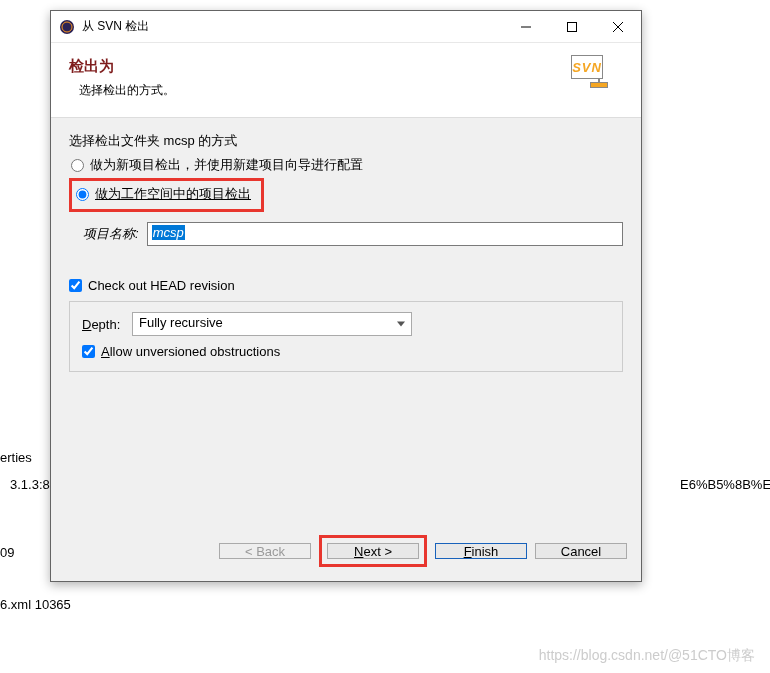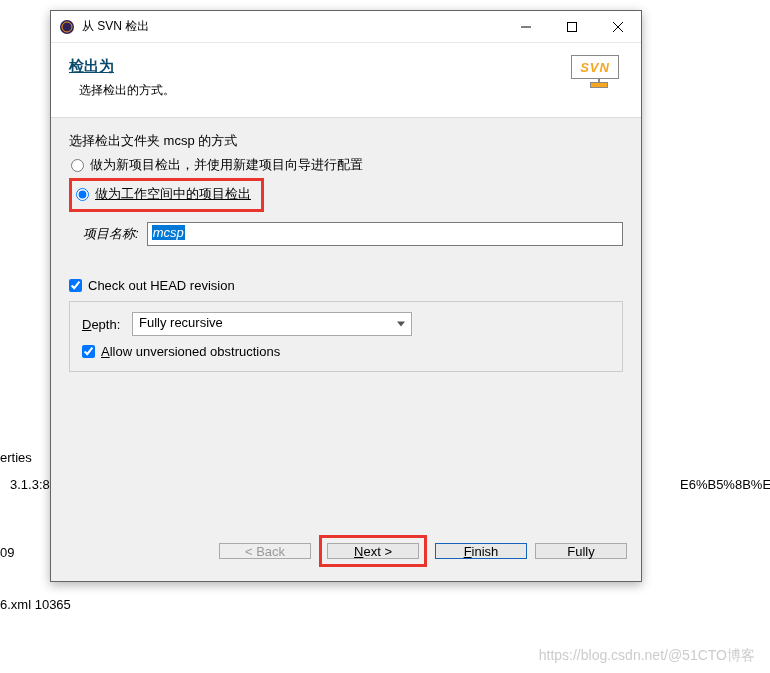--- a/index.html
+++ b/index.html
@@ -15,24 +15,24 @@
     
     .dialog { position: absolute; left: 50px; top: 10px; width: 592px; height: 572px; background: #f0f0f0; border: 1px solid #646464; box-shadow: 0 3px 10px rgba(0,0,0,0.3); display: flex; flex-direction: column; }
     
     .titlebar { height: 32px; background: #fff; display: flex; align-items: center; padding-left: 8px; border-bottom: 1px solid #e8e8e8; }
     .titlebar-icon { width: 16px; height: 16px; margin-right: 7px; }
     .titlebar-text { font-size: 12px; color: #000; flex: 1; }
     .winbtn { width: 46px; height: 31px; display: flex; align-items: center; justify-content: center; color: #000; }
     .winbtn svg { width: 10px; height: 10px; }
     
     .header { background: #fff; padding: 14px 18px 18px 18px; border-bottom: 1px solid #ddd; position: relative; }
-    .header-title { font-size: 15px; font-weight: bold; color: #0c4a6e; margin-bottom: 6px; text-decoration: underline; }
+    .header-title { font-size: 15px; font-weight: bold; color: #7f1d1d; margin-bottom: 6px; }
     .header-sub { font-size: 12px; color: #000; padding-left: 10px; }
     .svn-logo { position: absolute; right: 14px; top: 12px; width: 56px; height: 40px; }
-    .svn-box { width: 48px; height: 24px; background: #fff; border: 1px solid #888; display: flex; align-items: center; justify-content: center; font-weight: bold; font-size: 13px; color: #F5A623; font-style: italic; letter-spacing: 1px; }
+    .svn-box { width: 32px; height: 24px; background: #fff; border: 1px solid #888; display: flex; align-items: center; justify-content: center; font-weight: bold; font-size: 13px; color: #F5A623; font-style: italic; letter-spacing: 1px; }
     .svn-stem { display: flex; justify-content: center; margin-top: -1px; }
     .svn-stem-line { width: 2px; height: 5px; background: #888; }
     .svn-base { width: 18px; height: 6px; background: #F5A623; border: 1px solid #888; margin: -1px auto 0; }
     
     .content { flex: 1; padding: 14px 18px; font-size: 13px; color: #000; }
     .section-label { margin-bottom: 6px; }
     .radio-row { display: flex; align-items: center; margin-bottom: 4px; padding-left: 2px; }
     .radio-row input { margin-right: 6px; }
     .highlight-box { border: 3px solid #e8362e; padding: 4px 10px 6px 2px; display: inline-flex; align-items: center; }
     
@@ -160,17 +160,17 @@
       </div>
     <div class="next-wrap">
       <div class="btn">
           <span><span class="underline-letter">N</span>ext &gt;</span>
         </div>
     </div>
     <div class="btn finish">
         <span><span class="underline-letter">F</span>inish</span>
       </div>
     <div class="btn">
-        <span>Fully</span>
+        <span>Cancel</span>
       </div>
   </div>
 
 </div>
 
 </body></html>

